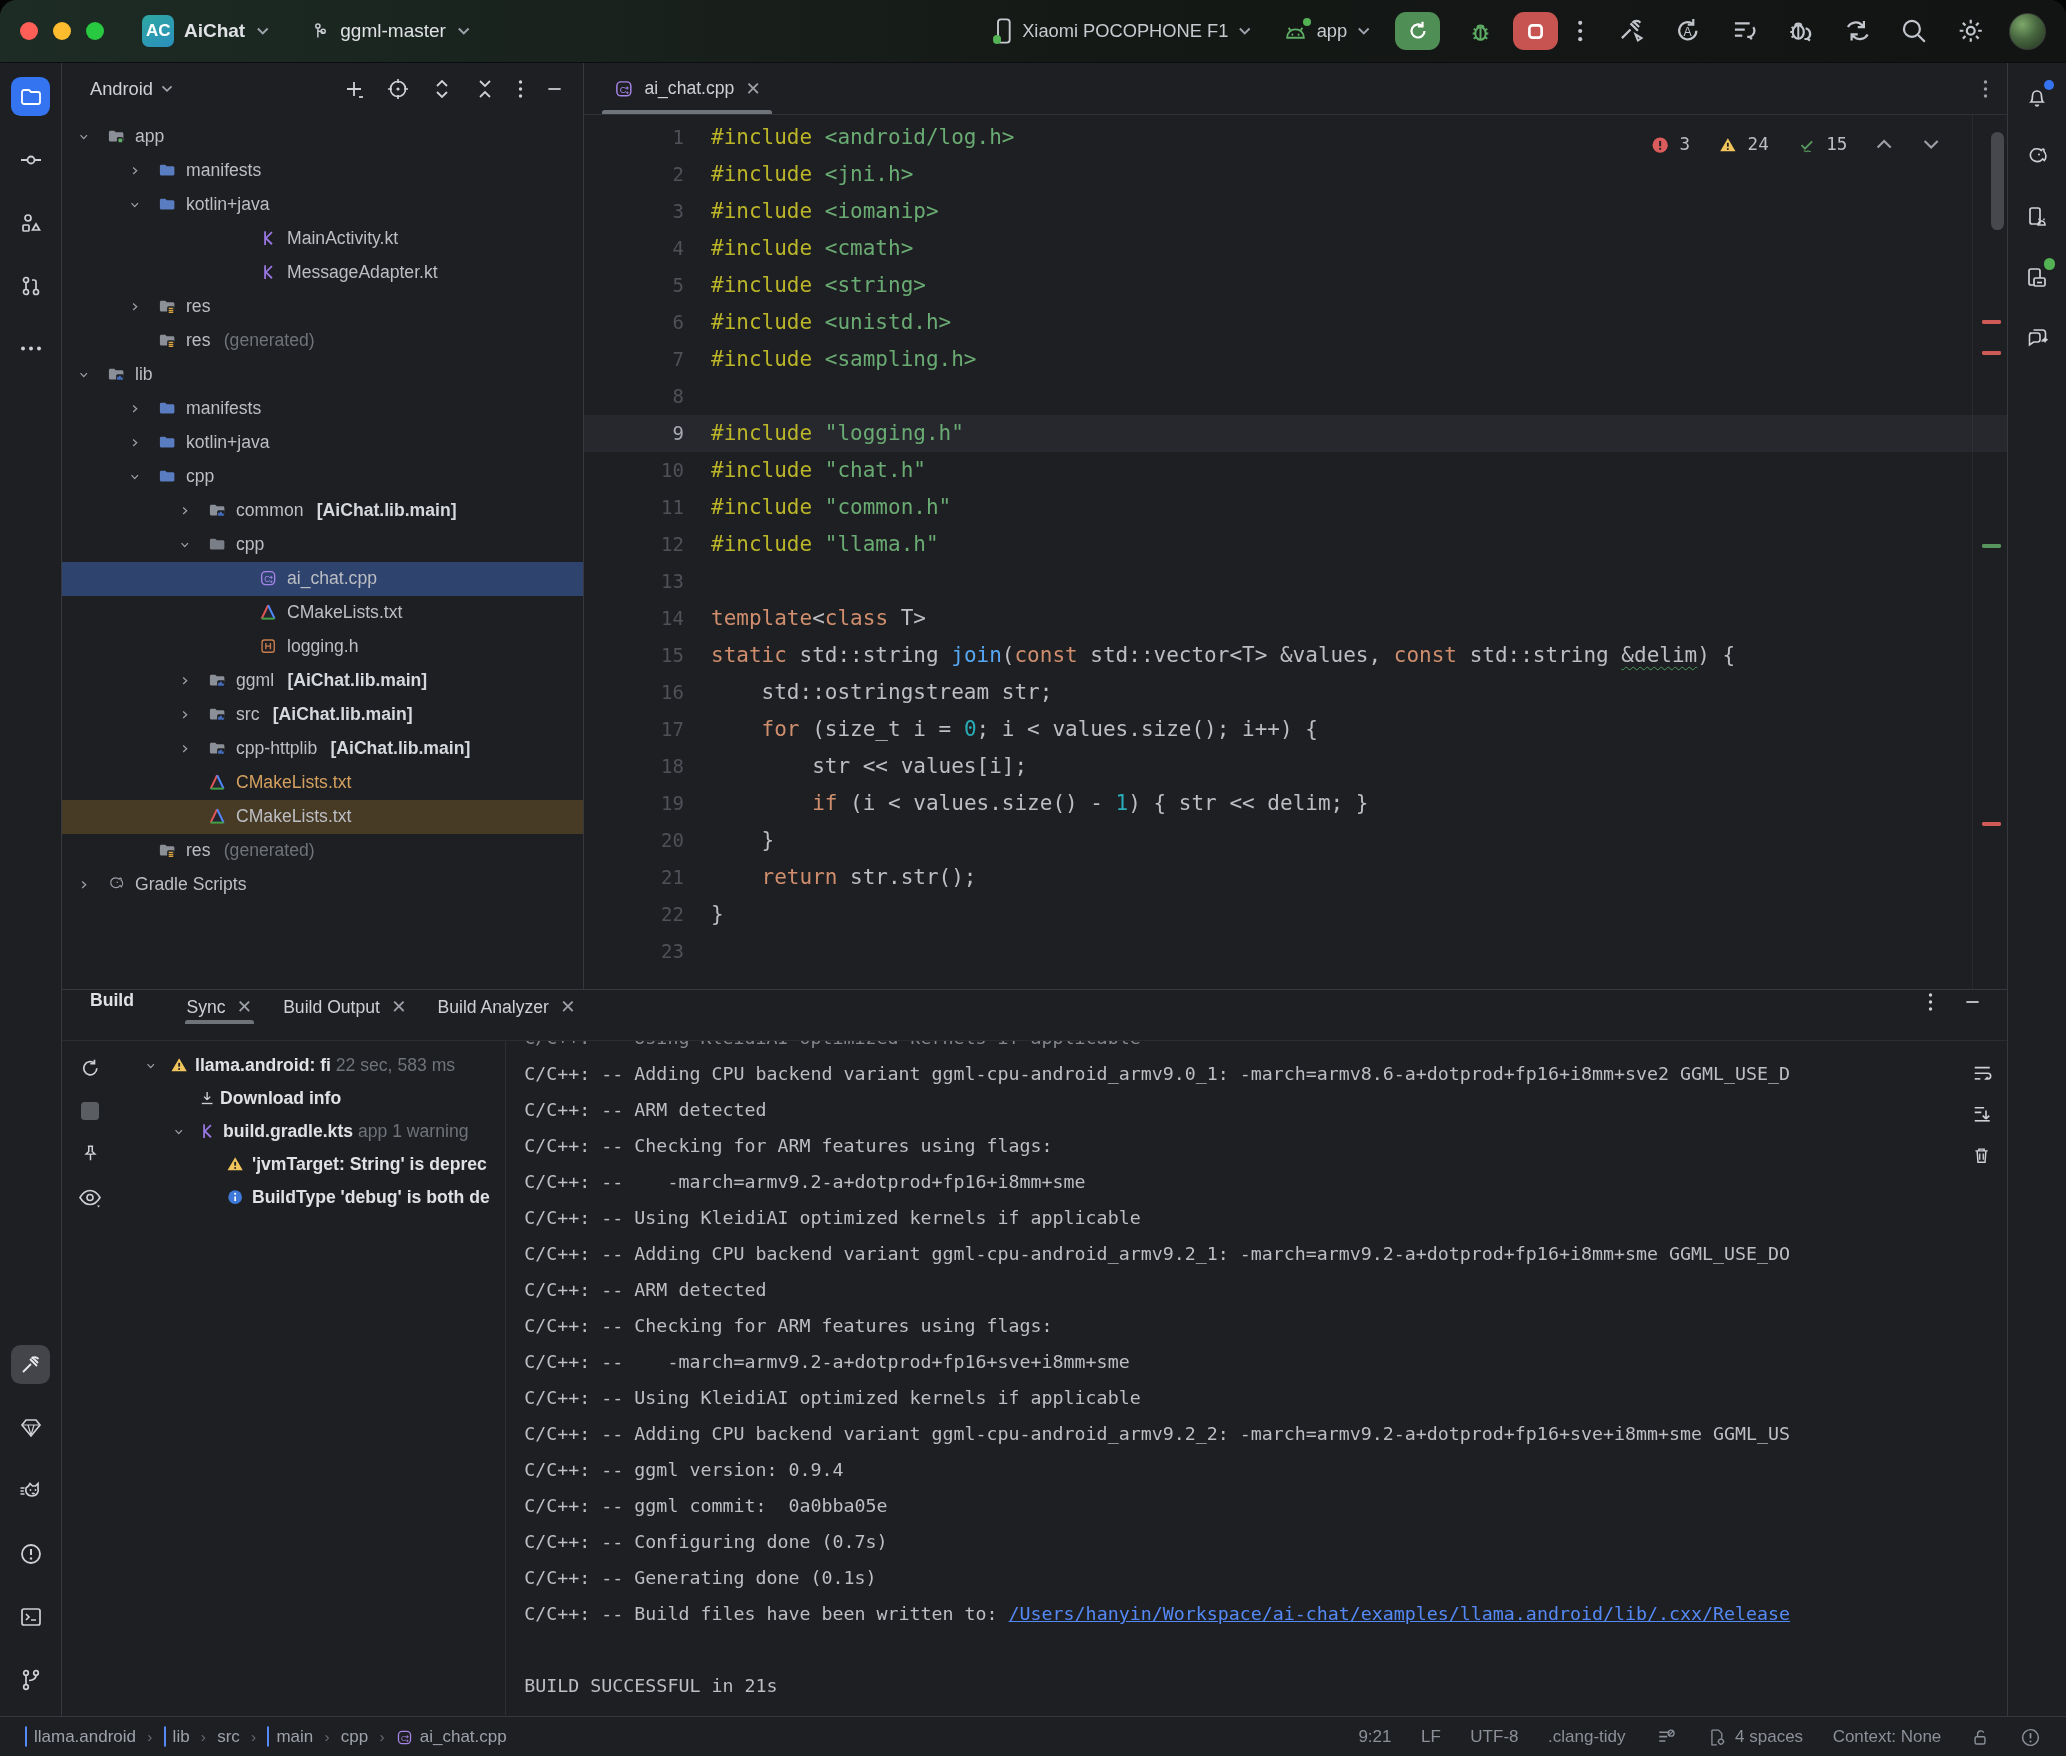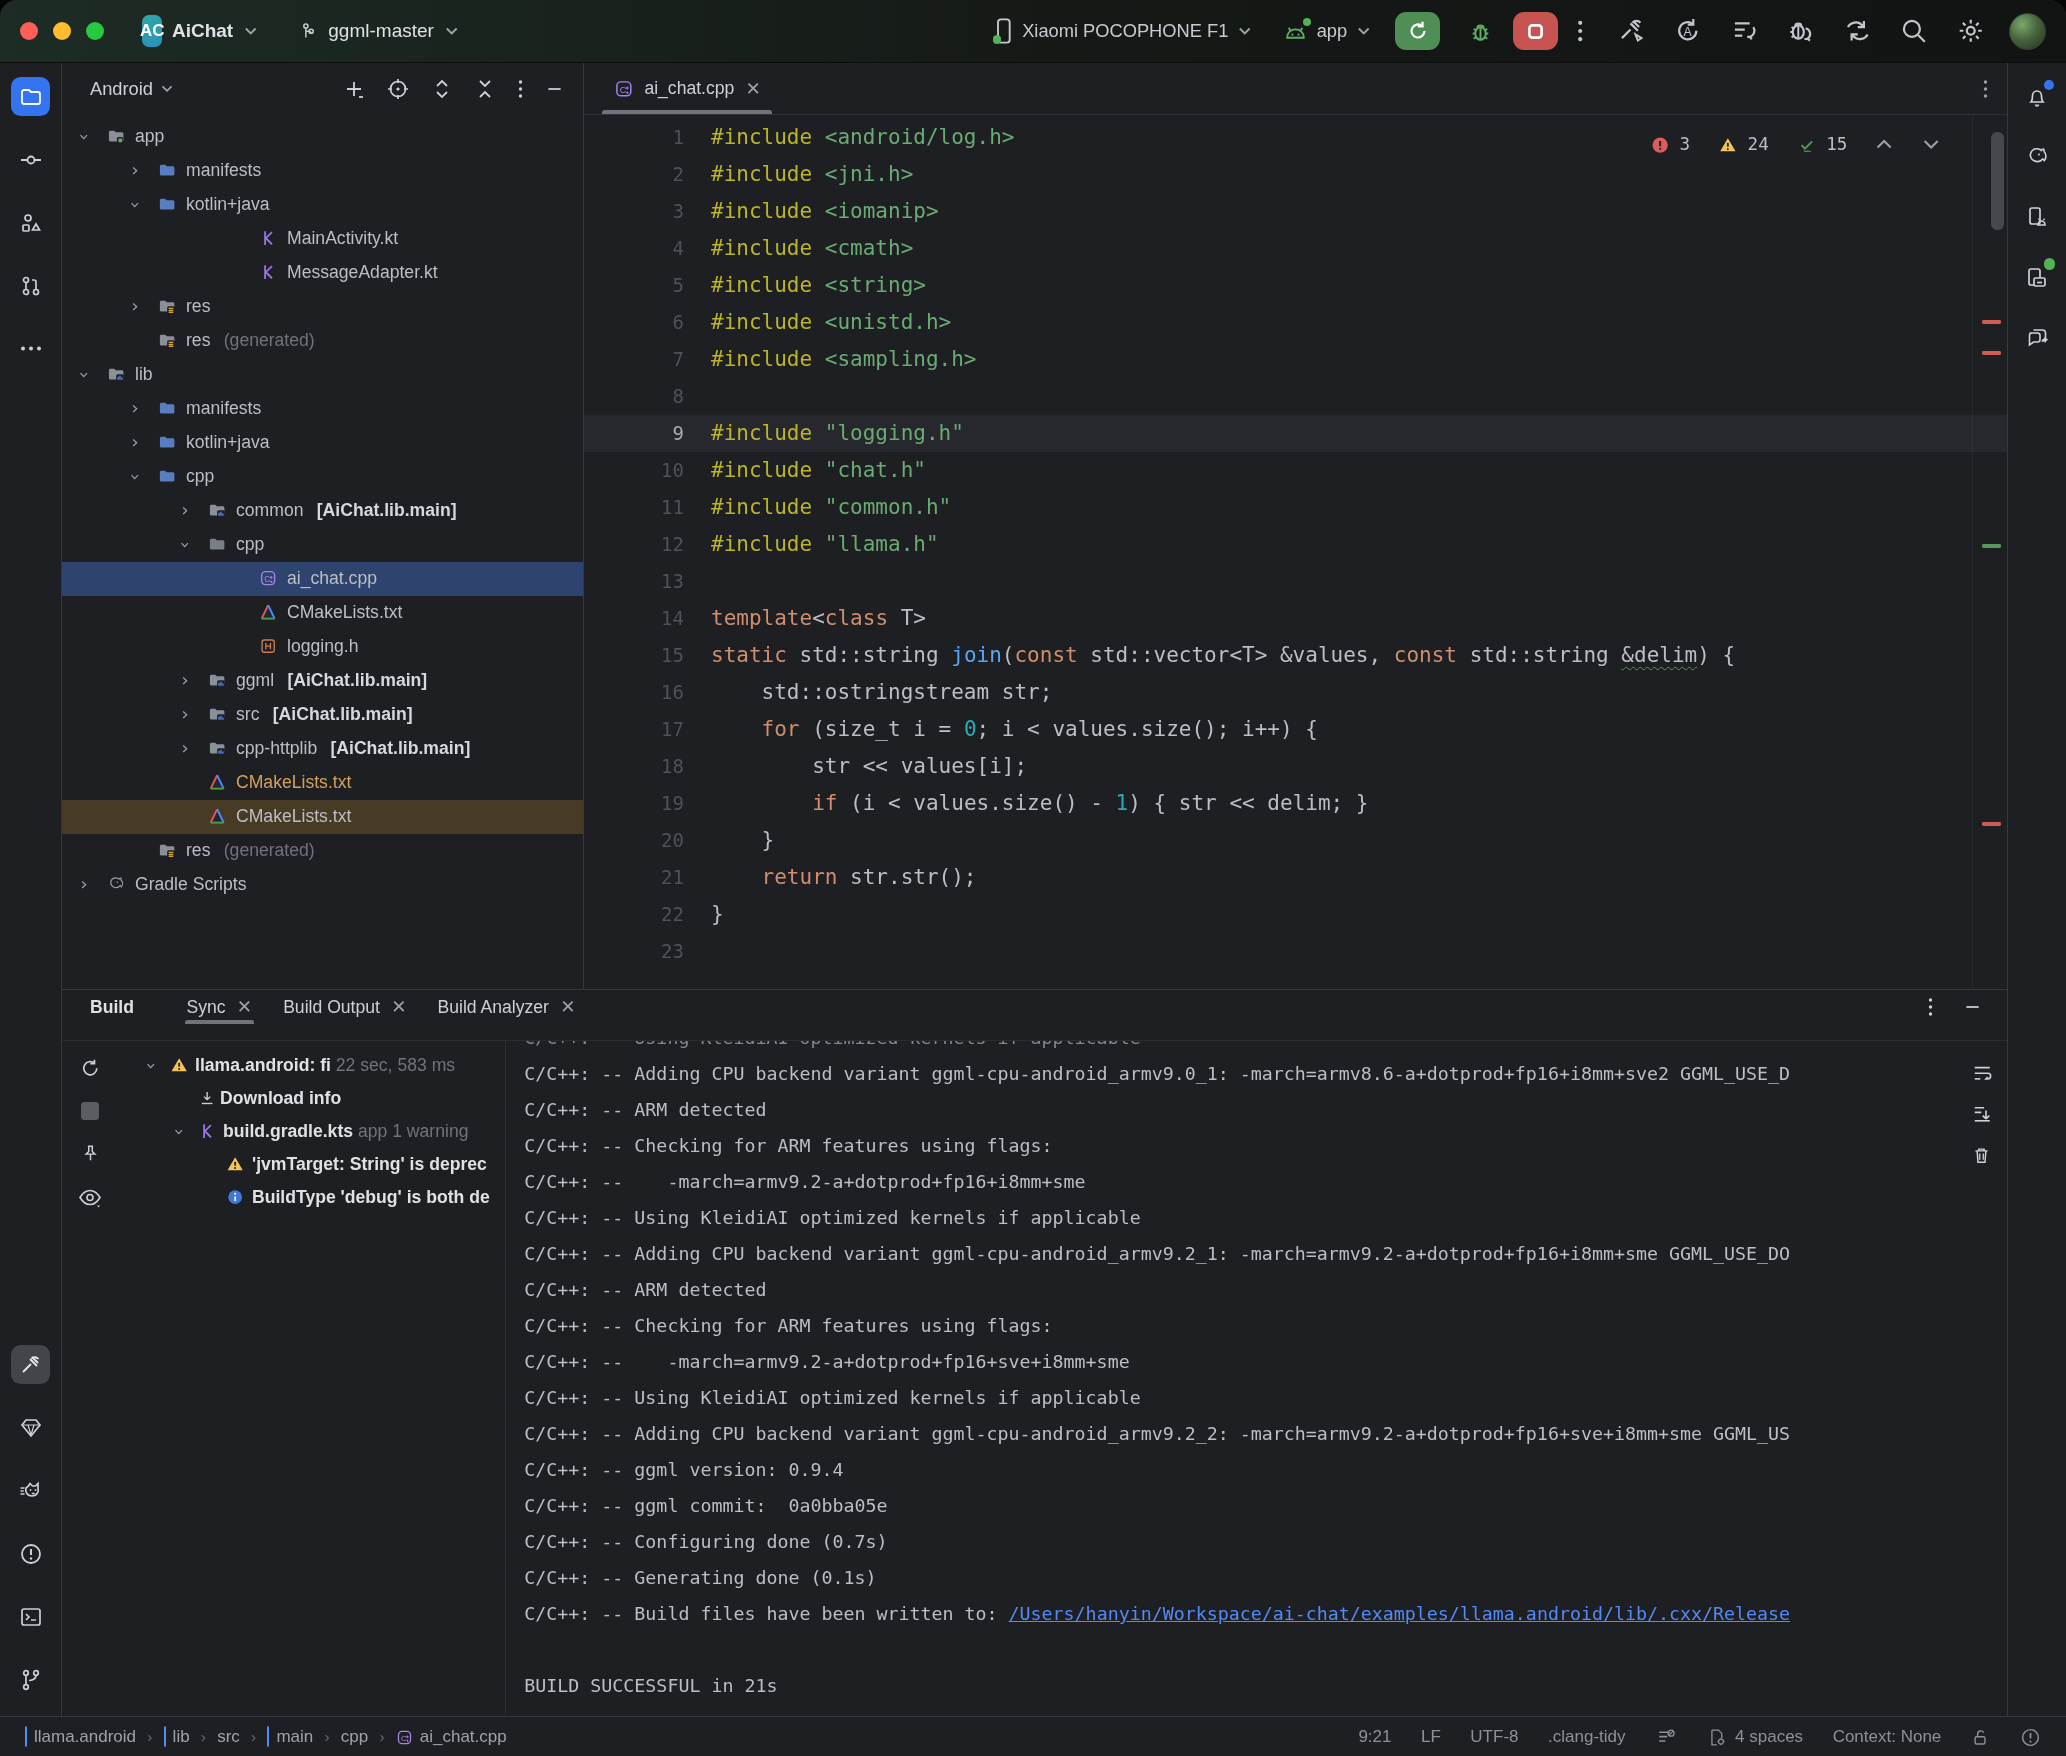--- a/index.html
+++ b/index.html
@@ -5,21 +5,21 @@
   * { margin:0; padding:0; box-sizing:border-box; }
   html,body { background:#050505; }
   body { font-family:"Liberation Sans", sans-serif; }
   .window { width:2066px; height:1757px; background:#1e1f22; border-radius:17px 17px 0 0; overflow:hidden; display:flex; flex-direction:column; position:relative; }
 
   
   .titlebar { flex:0 0 63px; background:linear-gradient(90deg,#1d2c25 0%,#19221d 28%,#151916 52%,#121413 100%); display:flex; align-items:center; padding:0 19.7px; border-bottom:0.7px solid #0c0d0e; }
   .lights { display:flex; gap:14.8px; margin-right:38px; }
   .light { width:18.3px; height:18.3px; border-radius:50%; }
   .chip { display:flex; align-items:center; gap:9.8px; color:#dfe1e5; font-size:19px; }
-  .badge-ac { width:20px; height:32px; border-radius:7px; background:linear-gradient(150deg,#2fa8a2,#2a8fbe); color:#fff; font-weight:bold; font-size:17px; display:flex; align-items:center; justify-content:center; }
+  .badge-ac { width:32px; height:32px; border-radius:7px; background:linear-gradient(150deg,#2fa8a2,#2a8fbe); color:#fff; font-weight:bold; font-size:17px; display:flex; align-items:center; justify-content:center; }
   .proj-name { font-weight:600; }
   .tb-right { margin-left:auto; display:flex; align-items:center; }
   .tb-item { display:flex; align-items:center; gap:8.4px; color:#c7cacf; font-size:18.3px; }
   .sq-btn { width:45px; height:38px; border-radius:11.2px; display:flex; align-items:center; justify-content:center; }
   .run-btn { background:#4f8f55; }
   .stop-btn { background:#c75450; }
   .avatar { width:37px; height:37px; border-radius:50%; background:radial-gradient(circle at 35% 30%, #7da86a 0%, #47663f 45%, #23301f 100%); border:0.7px solid #3a3f3a; }
   .gdot { width:8.4px; height:8.4px; border-radius:50%; background:#52b254; }
 
   
@@ -66,21 +66,21 @@
   .tok-fn { color:#56a8f5; } .tok-num { color:#2aacb8; } .tok-pl { color:#bcbec4; }
   .tok-uw { color:#bcbec4; text-decoration:underline wavy #4e9a5c 1.4px; text-underline-offset:4.2px; }
   .margin-guide { position:absolute; top:0; bottom:0; left:1388px; width:1.4px; background:rgba(255,255,255,.05); }
   .insp { position:absolute; top:11.2px; right:67px; display:flex; align-items:center; gap:9.8px; color:#bcbec4; font-size:17.6px; }
   .insp .gap { width:8.4px; }
   .sb-thumb { position:absolute; right:3.5px; top:17px; width:12.7px; height:98px; border-radius:6.3px; background:#46484d; }
   .stripe-mark { position:absolute; right:5.6px; width:19.7px; height:4.2px; border-radius:1.4px; }
 
   
   .build { flex:0 0 726px; border-top:0.7px solid #36383d; display:flex; flex-direction:column; min-height:0; }
-  .build-header { flex:0 0 51px; display:flex; align-items:center; padding:0 24px 16px 28px; font-size:17.6px; color:#ced0d6; border-bottom:0.7px solid #2a2c30; }
+  .build-header { flex:0 0 51px; display:flex; align-items:flex-start; padding:0 24px 16px 28px; font-size:17.6px; color:#ced0d6; border-bottom:0.7px solid #2a2c30; }
   .bh-title { font-weight:bold; color:#dfe1e5; margin-right:37px; }
   .btab { height:100%; display:flex; align-items:center; gap:11.2px; padding:0 15.5px; position:relative; }
   .btab.active::after { content:""; position:absolute; left:14px; right:14px; bottom:0; height:4.2px; border-radius:2.8px 2.8px 0 0; background:#6f737a; }
   .bh-tools { margin-left:auto; display:flex; align-items:center; gap:28px; }
   .build-body { flex:1; display:flex; min-height:0; position:relative; }
   .sync-pane { flex:0 0 444px; border-right:0.7px solid #2d2f33; display:flex; min-width:0; }
   .sync-tools { flex:0 0 56px; display:flex; flex-direction:column; align-items:center; padding-top:15.5px; gap:22.5px; }
   .sync-tree { flex:1; padding-top:8.4px; font-size:17.6px; color:#bcbec4; overflow:hidden; }
   .s-row { height:33px; display:flex; align-items:center; position:relative; white-space:nowrap; overflow:hidden; }
   .s-chev { position:absolute; width:21px; text-align:center; }

